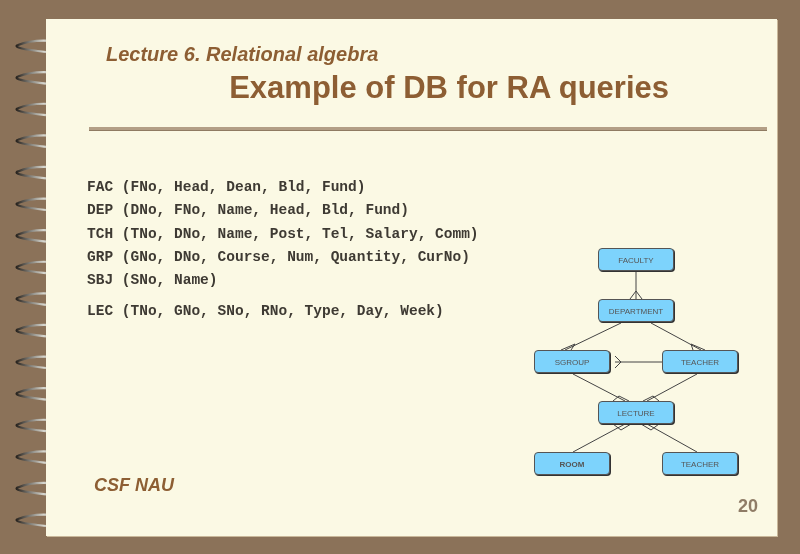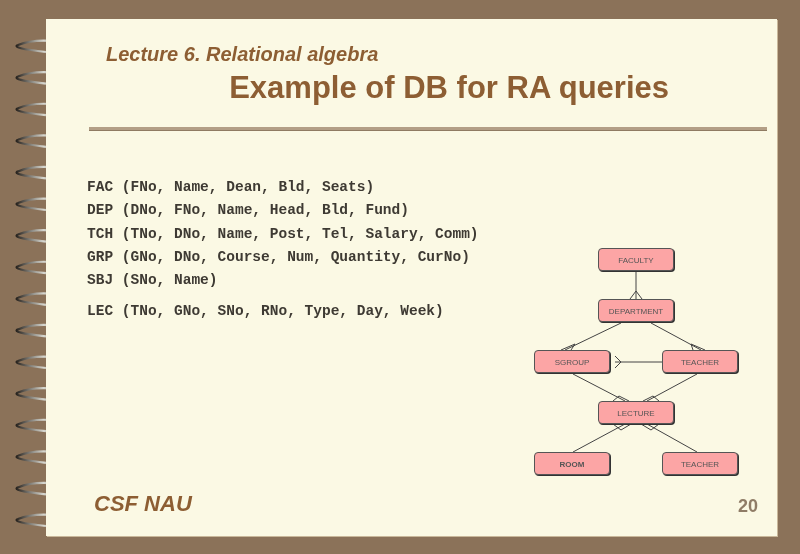--- a/index.html
+++ b/index.html
@@ -4,24 +4,24 @@
 <style>
   html, body { margin: 0; padding: 0; }
   body { width: 800px; height: 554px; background: #8b7259; position: relative; overflow: hidden; font-family: "Liberation Sans", sans-serif; }
   .page { position: absolute; left: 46px; top: 19px; width: 731px; height: 517px; background: #fbf9e4; box-shadow: 1px 1px 0 #c9b89a; }
   .lecture { position: absolute; left: 94px; top: 31px; font-size: 20px; font-style: italic; font-weight: bold; color: #8d5e33; margin: 12px; }
   .title { position: absolute; left: 0; width: 669px; text-align: right; top: 70px; padding-left: 52px; box-sizing: border-box; font-size: 31px; font-weight: bold; color: #8d5e33; margin: 0; }
   .rule { position: absolute; left: 89px; top: 127px; width: 678px; height: 3px; background: #b39f86; border-bottom: 1px solid #8f7b62; }
   .schema { position: absolute; left: 87px; top: 176px; margin: 0; padding: 0; list-style: none; font-family: "Liberation Mono", monospace; font-size: 14.5px; font-weight: bold; color: #3e3a33; }
   .schema li { height: 23.3px; line-height: 23px; white-space: pre; }
   .schema li.gap { margin-top: 8px; }
-  .footer-left { position: absolute; left: 94px; top: 491px; font-size: 22px; font-style: italic; font-weight: bold; color: #8d5e33; }
+  .footer-left { position: absolute; left: 94px; top: 475px; font-size: 18px; font-style: italic; font-weight: bold; color: #8d5e33; }
   .page-num { position: absolute; left: 738px; top: 496px; font-size: 18px; font-weight: bold; color: #8f7c66; }
   .diagram { position: absolute; left: 525px; top: 240px; width: 225px; height: 245px; }
-  .ent { position: absolute; width: 76px; height: 23px; border: 1.3px solid #555; border-radius: 4px; background: #fca5a5; font-size: 8px; color: #555; text-align: center; line-height: 23px; box-sizing: border-box; box-shadow: 1px 1px 0 #333; }
+  .ent { position: absolute; width: 76px; height: 23px; border: 1.3px solid #555; border-radius: 4px; background: #7dd3fc; font-size: 8px; color: #555; text-align: center; line-height: 23px; box-sizing: border-box; box-shadow: 1px 1px 0 #333; }
   .rings { position: absolute; left: 0; top: 0; width: 90px; height: 554px; }
 </style>
 </head>
 <body>
 
 <svg class="rings" id="rings" viewBox="0 0 90 554">
     <defs>
       <radialGradient id="hole" cx="45%" cy="40%" r="60%">
         <stop offset="0%" stop-color="#2a2520"></stop>
         <stop offset="70%" stop-color="#4a443c"></stop>
@@ -99,21 +99,21 @@
     </g>
   </svg>
 
 <div class="page"></div>
 
 <div class="lecture">Lecture 6. Relational algebra</div>
 <h1 class="title">Example of DB for RA queries</h1>
 <div class="rule"></div>
 
 <ul class="schema">
-  <li>FAC (FNo, Name, Dean, Bld, Seats)</li>
+  <li>FAC (FNo, Head, Dean, Bld, Fund)</li>
   <li>DEP (DNo, FNo, Name, Head, Bld, Fund)</li>
   <li>TCH (TNo, DNo, Name, Post, Tel, Salary, Comm)</li>
   <li>GRP (GNo, DNo, Course, Num, Quantity, CurNo)</li>
   <li>SBJ (SNo, Name)</li>
   <li class="gap">LEC (TNo, GNo, SNo, RNo, Type, Day, Week)</li>
 </ul>
 
 <div class="diagram">
   <svg width="225" height="245" style="position:absolute;left:0;top:0">
     <g stroke="#444" stroke-width="1" fill="none">

